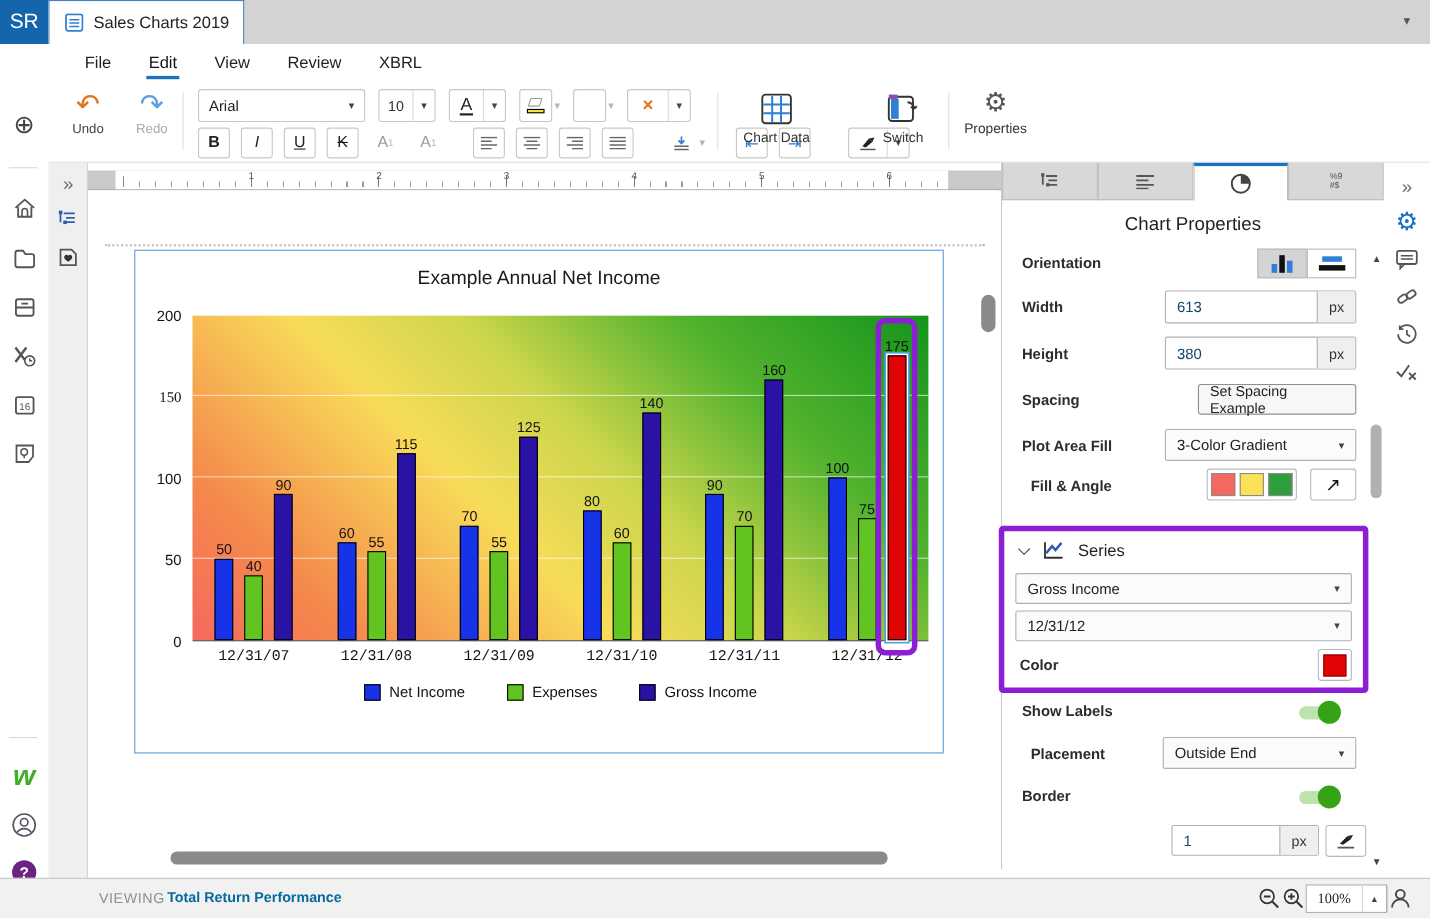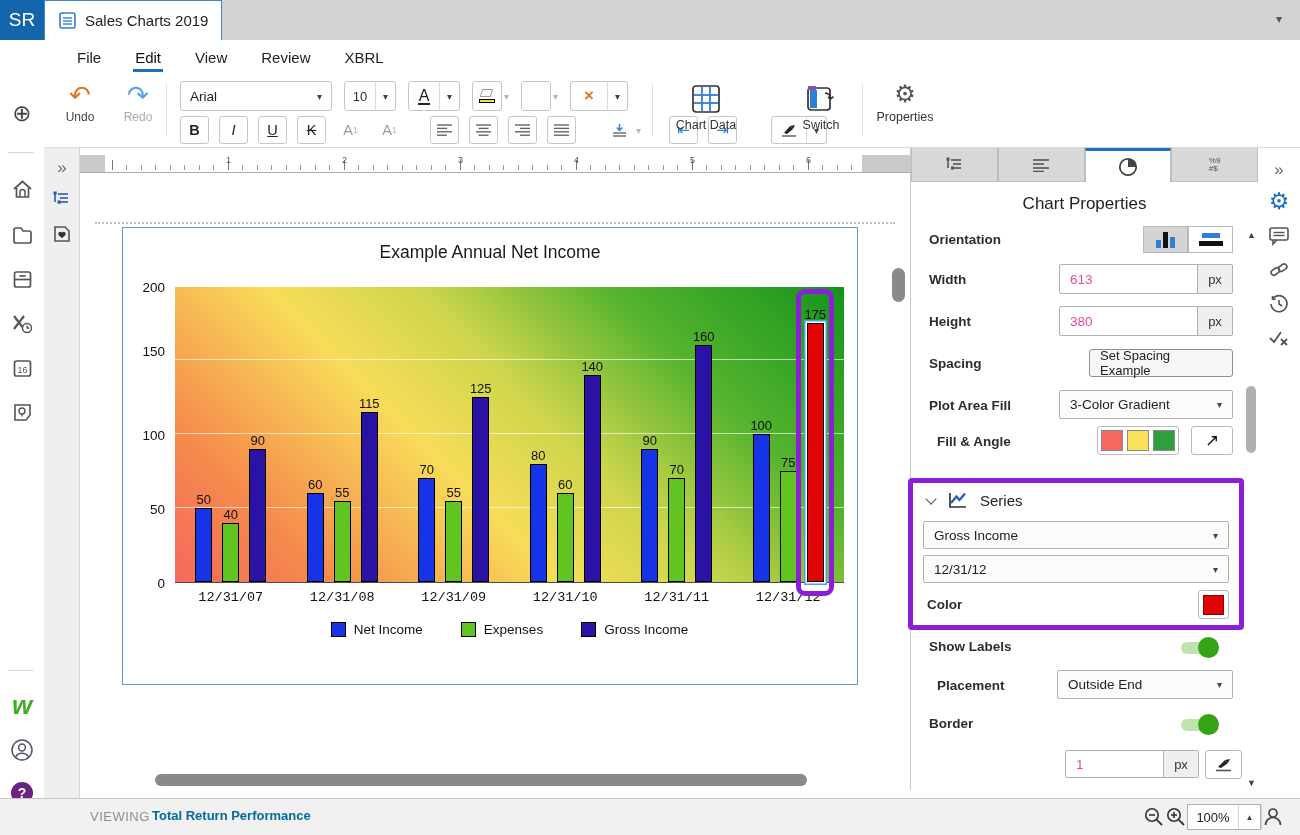--- a/index.html
+++ b/index.html
@@ -115,21 +115,21 @@
   
   .panel { position:absolute; left:910px; top:148px; width:348px; height:642px; background:#fff; border-left:1px solid #c9c9c9; }
   .panel-tabs { position:absolute; left:0; top:0; width:100%; height:34px; display:flex; }
   .p-tab { flex:1; background:#d8d8d8; border:1px solid #bdbdbd; border-top:none; display:flex; align-items:center; justify-content:center; color:#444; }
   .p-tab.active { background:#fff; border-bottom:none; border-top:3px solid #1a73c1; }
   .numfmt { font-size:8px; line-height:8px; color:#555; text-align:left; }
   .panel-title { position:absolute; top:46px; width:100%; text-align:center; font-size:17px; color:#222; }
   .panel-body { position:absolute; left:0; top:78px; width:334px; height:564px; }
   .p-label { position:absolute; left:18px; font-size:13.5px; font-weight:bold; color:#2d2d2d; }
   .p-input { position:absolute; height:30px; border:1px solid #b0b0b0; border-radius:2px; background:#fff; display:flex; }
-  .p-input .val { flex:1; display:flex; align-items:center; padding-left:10px; font-size:13.5px; color:#ec4899; }
+  .p-input .val { flex:1; display:flex; align-items:center; padding-left:10px; font-size:13.5px; color:#0c4a6e; }
   .p-input .unit { width:35px; background:#efefef; border-left:1px solid #b0b0b0; display:flex; align-items:center; justify-content:center; font-size:13px; color:#333; }
   .p-dd { position:absolute; height:29px; border:1px solid #b0b0b0; border-radius:2px; background:#fbfbfb;
           display:flex; align-items:center; justify-content:space-between; padding:0 10px; font-size:13.5px; color:#222; }
   .p-btn { position:absolute; height:28px; border:1px solid #8f8f8f; border-radius:3px; background:#f7f7f7;
            display:flex; align-items:center; justify-content:center; font-size:13px; color:#222; padding:0 10px; }
   .orient { position:absolute; display:flex; }
   .o-btn { width:45px; height:27px; border:1px solid #b9b9b9; background:#fff; display:flex; align-items:flex-end; justify-content:center; gap:2px; padding-bottom:4px; }
   .o-btn.active { background:#d4d4d4; }
   .ob { display:inline-block; }
   .swatch-group { position:absolute; display:flex; gap:4px; border:1px solid #b9b9b9; border-radius:3px; background:#fff; padding:3px; }
@@ -156,21 +156,21 @@
   
   .right-rail { position:absolute; left:1258px; top:148px; width:42px; height:650px; background:#fff; }
   .rr-icon { position:absolute; left:0; width:42px; display:flex; justify-content:center; color:#555; }
   .gear-blue { font-size:23px; color:#1a6fc9; line-height:22px; }
 
   
   .statusbar { position:absolute; left:80px; top:798px; width:1220px; height:37px; background:#f1f1f1; border-top:1px solid #c6c6c6; }
   .statusbar-left-pad { position:absolute; left:0; top:798px; width:80px; height:37px; background:#f1f1f1; border-top:1px solid #c6c6c6; }
   .viewing-label { position:absolute; left:10px; top:10px; font-size:13px; color:#8f8f8f; letter-spacing:.5px; }
   .viewing-value { position:absolute; left:72px; top:9px; font-size:13px; font-weight:bold; color:#0369a1; }
-  .zoom-area { position:absolute; right:16px; top:5px; display:flex; align-items:center; gap:0; }
+  .zoom-area { position:absolute; right:16px; top:5px; display:flex; align-items:center; gap:0;font-family:Liberation Serif, serif; }
   .zoom-input { width:74px; height:26px; border:1px solid #b0b0b0; background:#fff; display:flex; }
   .zoom-input .zv { flex:1; display:flex; align-items:center; justify-content:center; font-size:13px; color:#222; }
   .zoom-input .zs { width:22px; border-left:1px solid #d5d5d5; display:flex; align-items:center; justify-content:center; font-size:8px; color:#444; }
   .z-sep { width:1px; height:24px; background:#cfcfcf; }
 
   svg { display:block; }
 </style>
 </head>
 <body>
 
@@ -459,21 +459,21 @@
   <div class="page">
     <div class="margin-dots"></div>
 
     <div class="chart-frame">
       <div class="chart-title">Example Annual Net Income</div>
       <div class="chart-body">
         <div class="yaxis">
             <div class="ytick" style="bottom: -8px;">0</div>
             <div class="ytick" style="bottom: 66px;">50</div>
             <div class="ytick" style="bottom: 140px;">100</div>
-            <div class="ytick" style="bottom: 224px;">150</div>
+            <div class="ytick" style="bottom: 214px; font-family: Liberation Serif, serif;">150</div>
             <div class="ytick" style="bottom: 288px;">200</div>
           </div>
         <div class="plot-wrap">
           <div class="plot">
               <div class="gridline" style="bottom: 74px;"></div>
               <div class="gridline" style="bottom: 148px;"></div>
               <div class="gridline" style="bottom: 222px;"></div>
               <div class="groups">
                 <div class="group">
                   <div class="bar-col">

